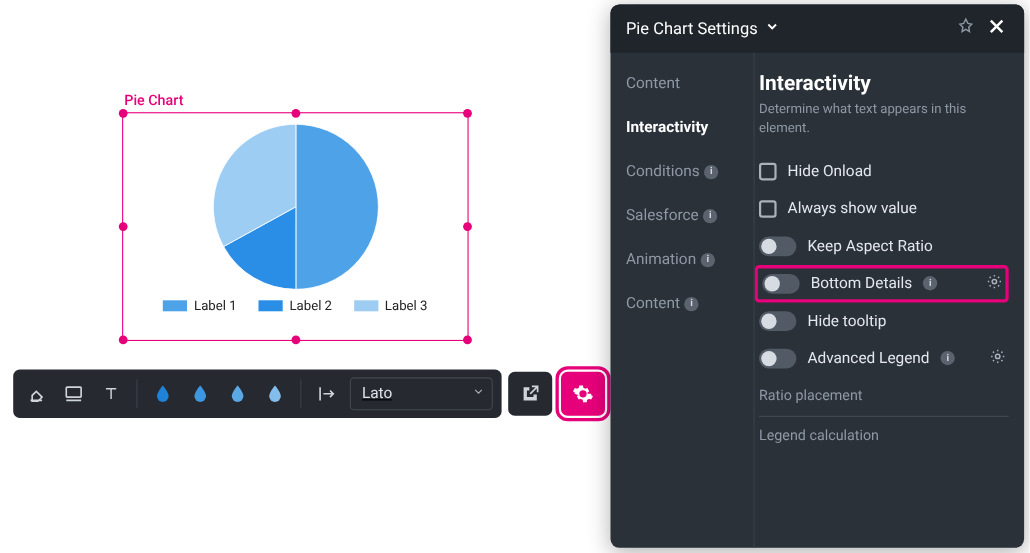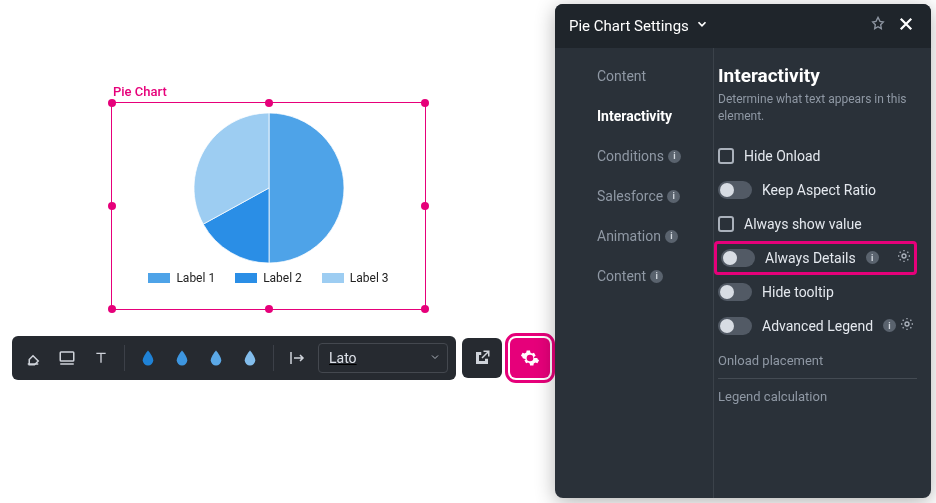--- a/index.html
+++ b/index.html
@@ -136,21 +136,20 @@
     color: #fff;
     gap: 6px;
   }
   .panel-header .spacer { flex: 1; }
   .panel-header .pin, .panel-header .close { color: #8d95a1; width: 22px; text-align: center; }
   .panel-header .close { color: #fff; }
   .panel-body {
     flex: 1;
     display: flex;
     overflow: hidden;
-    margin-left: 28px;
   }
   .panel-tabs {
     width: 130px;
     padding: 20px 0 0 14px;
     display: flex; flex-direction: column;
     gap: 24px;
     font-size: 14px;
     color: #8f98a4;
   }
   .panel-tabs .tab { display: flex; align-items: center; gap: 4px; }
@@ -380,34 +379,34 @@
     </div>
     <div class="panel-content">
       <div class="section-title">Interactivity</div>
       <div class="section-sub">Determine what text appears in this element.</div>
 
       <div class="setting-row">
         <span class="checkbox"></span>
         <span>Hide Onload</span>
       </div>
       <div class="setting-row">
+        <span class="checkbox"></span>
+        <span>Always show value</span>
+      </div>
+      <div class="setting-row">
         <span class="toggle">
             <span class="knob"></span>
           </span>
         <span>Keep Aspect Ratio</span>
       </div>
-      <div class="setting-row">
-        <span class="checkbox"></span>
-        <span>Always show value</span>
-      </div>
       <div class="setting-row highlight-row">
         <span class="toggle">
             <span class="knob"></span>
           </span>
-        <span>Always Details</span>
+        <span>Bottom Details</span>
         <span class="info-dot">i</span>
         <span class="row-gear">
           <svg width="16" height="16" viewBox="0 0 24 24" fill="none" stroke="currentColor" stroke-width="2">
               <circle cx="12" cy="12" r="3"></circle>
               <path d="M19 12h2M3 12h2M12 3v2M12 19v2M17 7l1.5-1.5M5.5 18.5L7 17M17 17l1.5 1.5M5.5 5.5L7 7"></path>
             </svg>
         </span>
       </div>
       <div class="setting-row">
         <span class="toggle">
@@ -422,18 +421,18 @@
         <span>Advanced Legend</span>
         <span class="info-dot">i</span>
         <span class="row-gear">
           <svg width="16" height="16" viewBox="0 0 24 24" fill="none" stroke="currentColor" stroke-width="2">
               <circle cx="12" cy="12" r="3"></circle>
               <path d="M19 12h2M3 12h2M12 3v2M12 19v2M17 7l1.5-1.5M5.5 18.5L7 17M17 17l1.5 1.5M5.5 5.5L7 7"></path>
             </svg>
         </span>
       </div>
 
-      <div class="field-label">Onload placement</div>
+      <div class="field-label">Ratio placement</div>
       <div class="hr"></div>
       <div class="field-label">Legend calculation</div>
     </div>
   </div>
 </div>
 
 </body></html>

